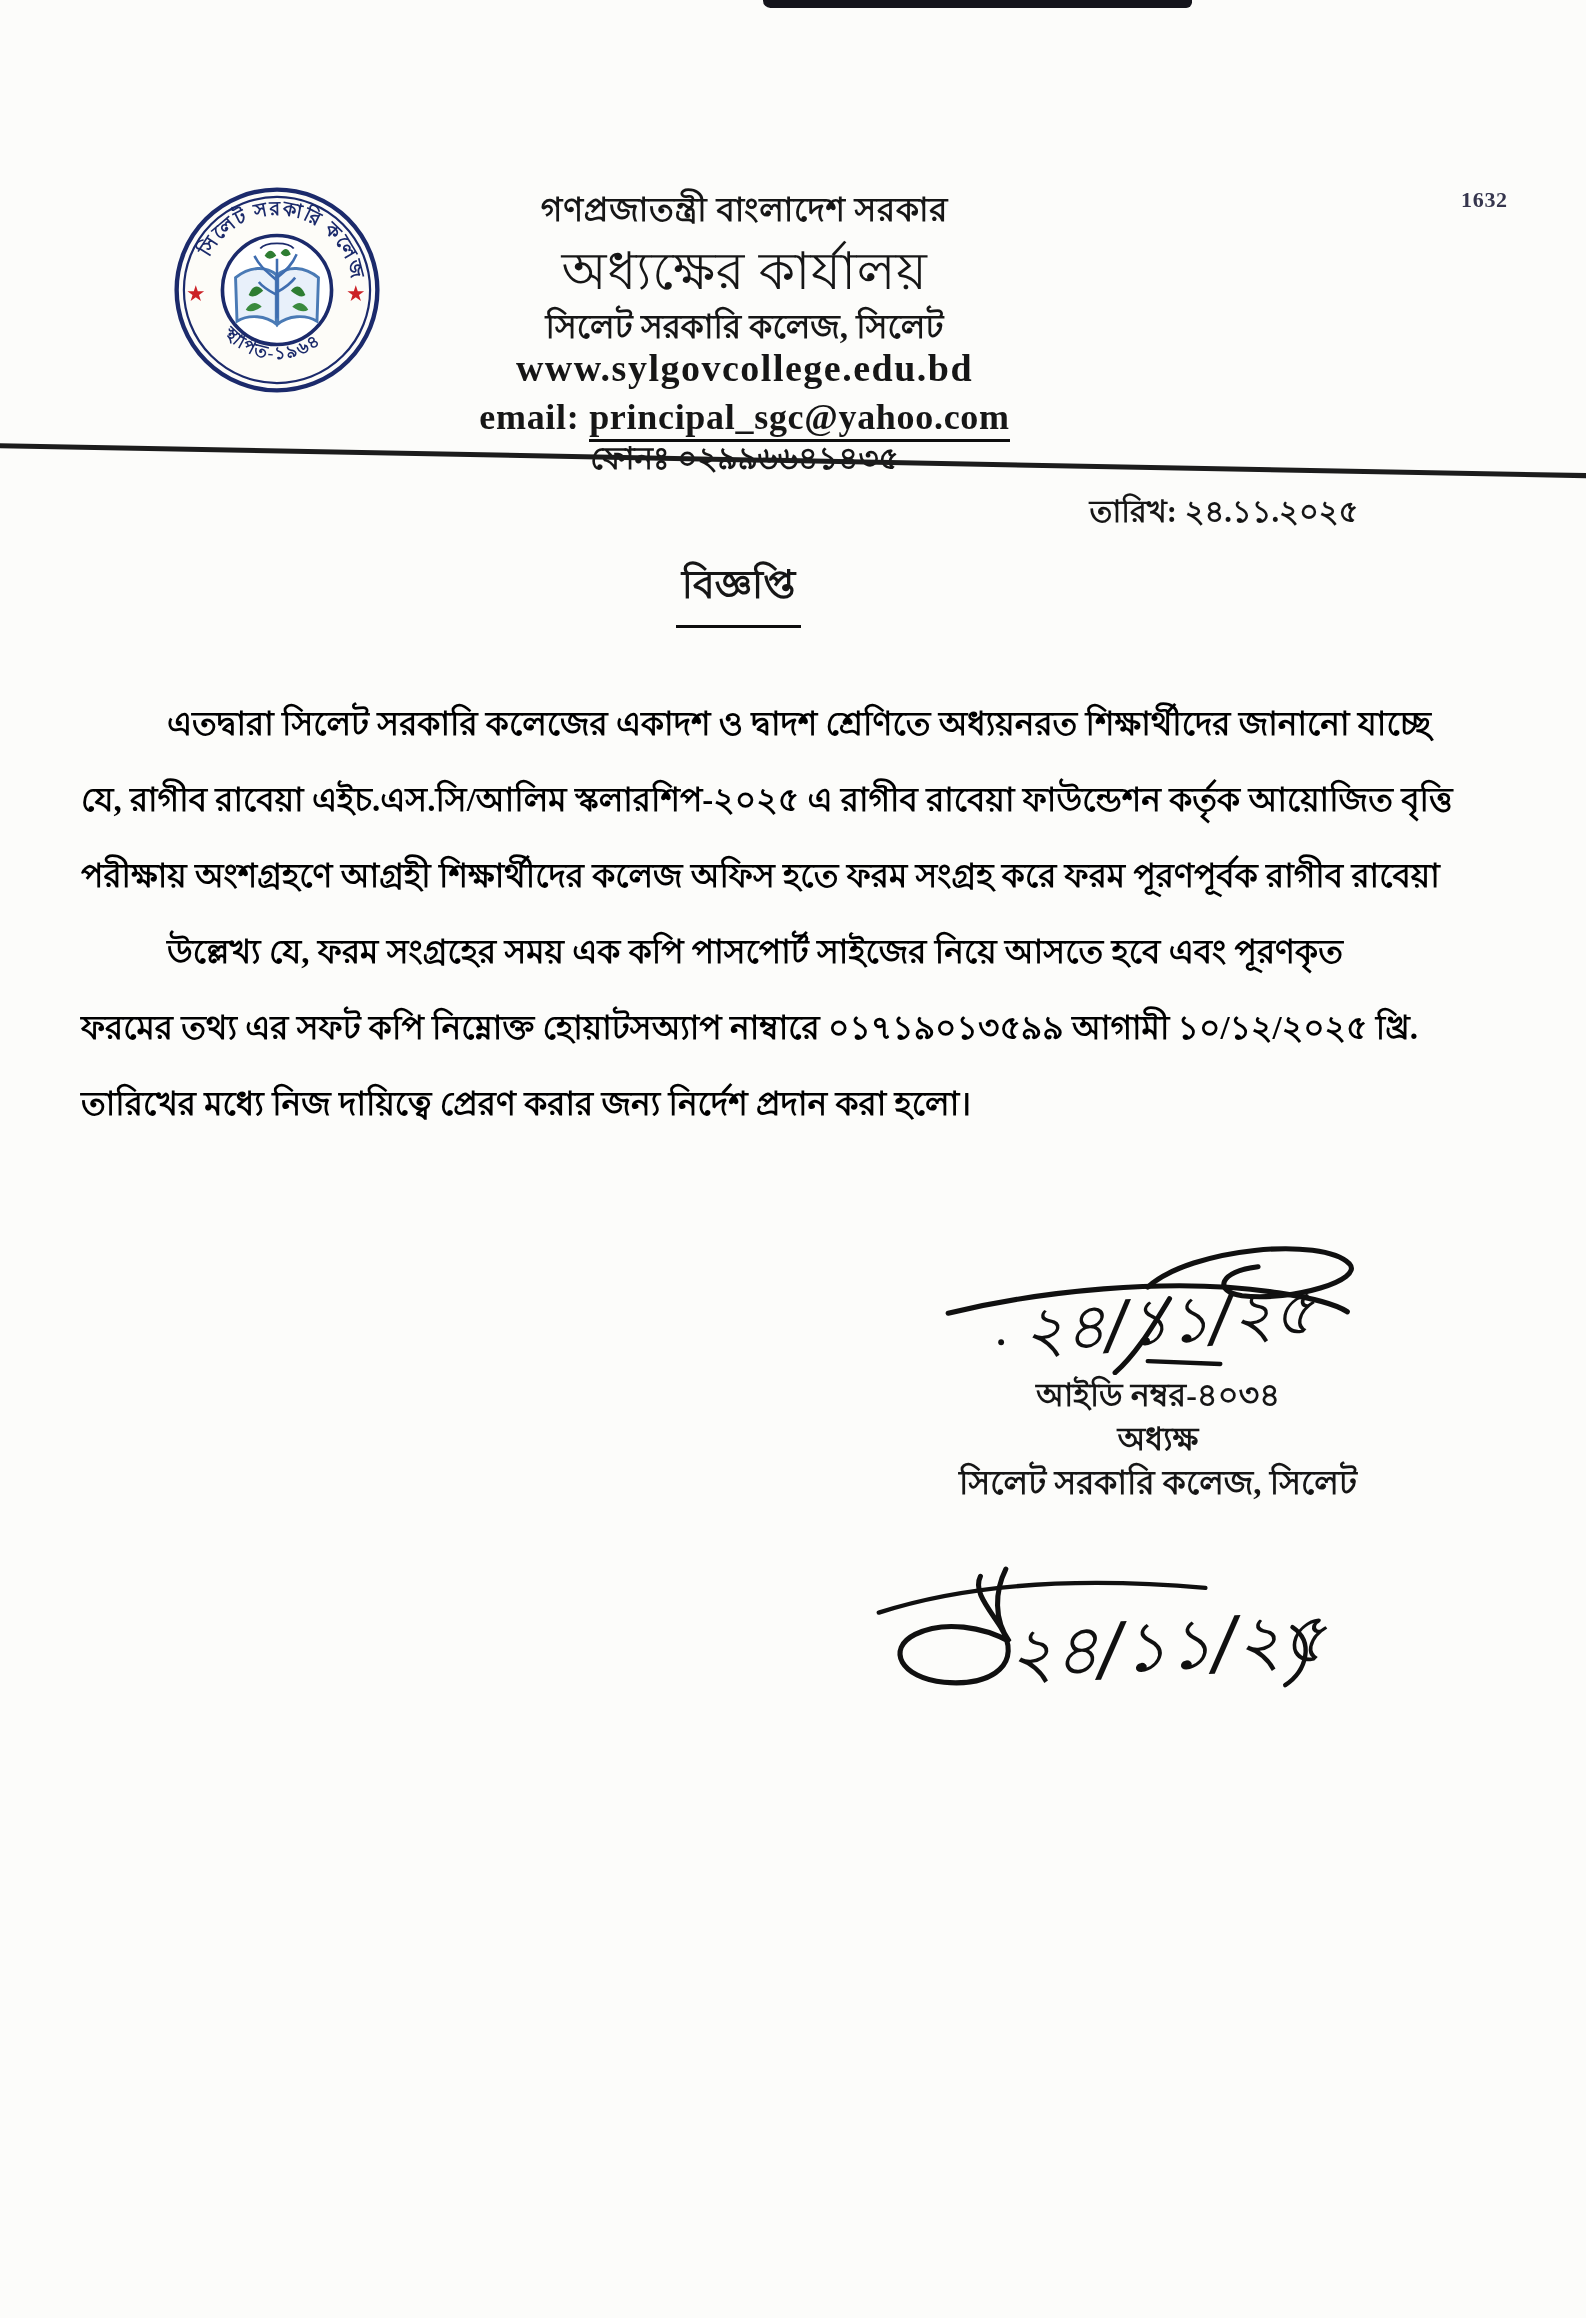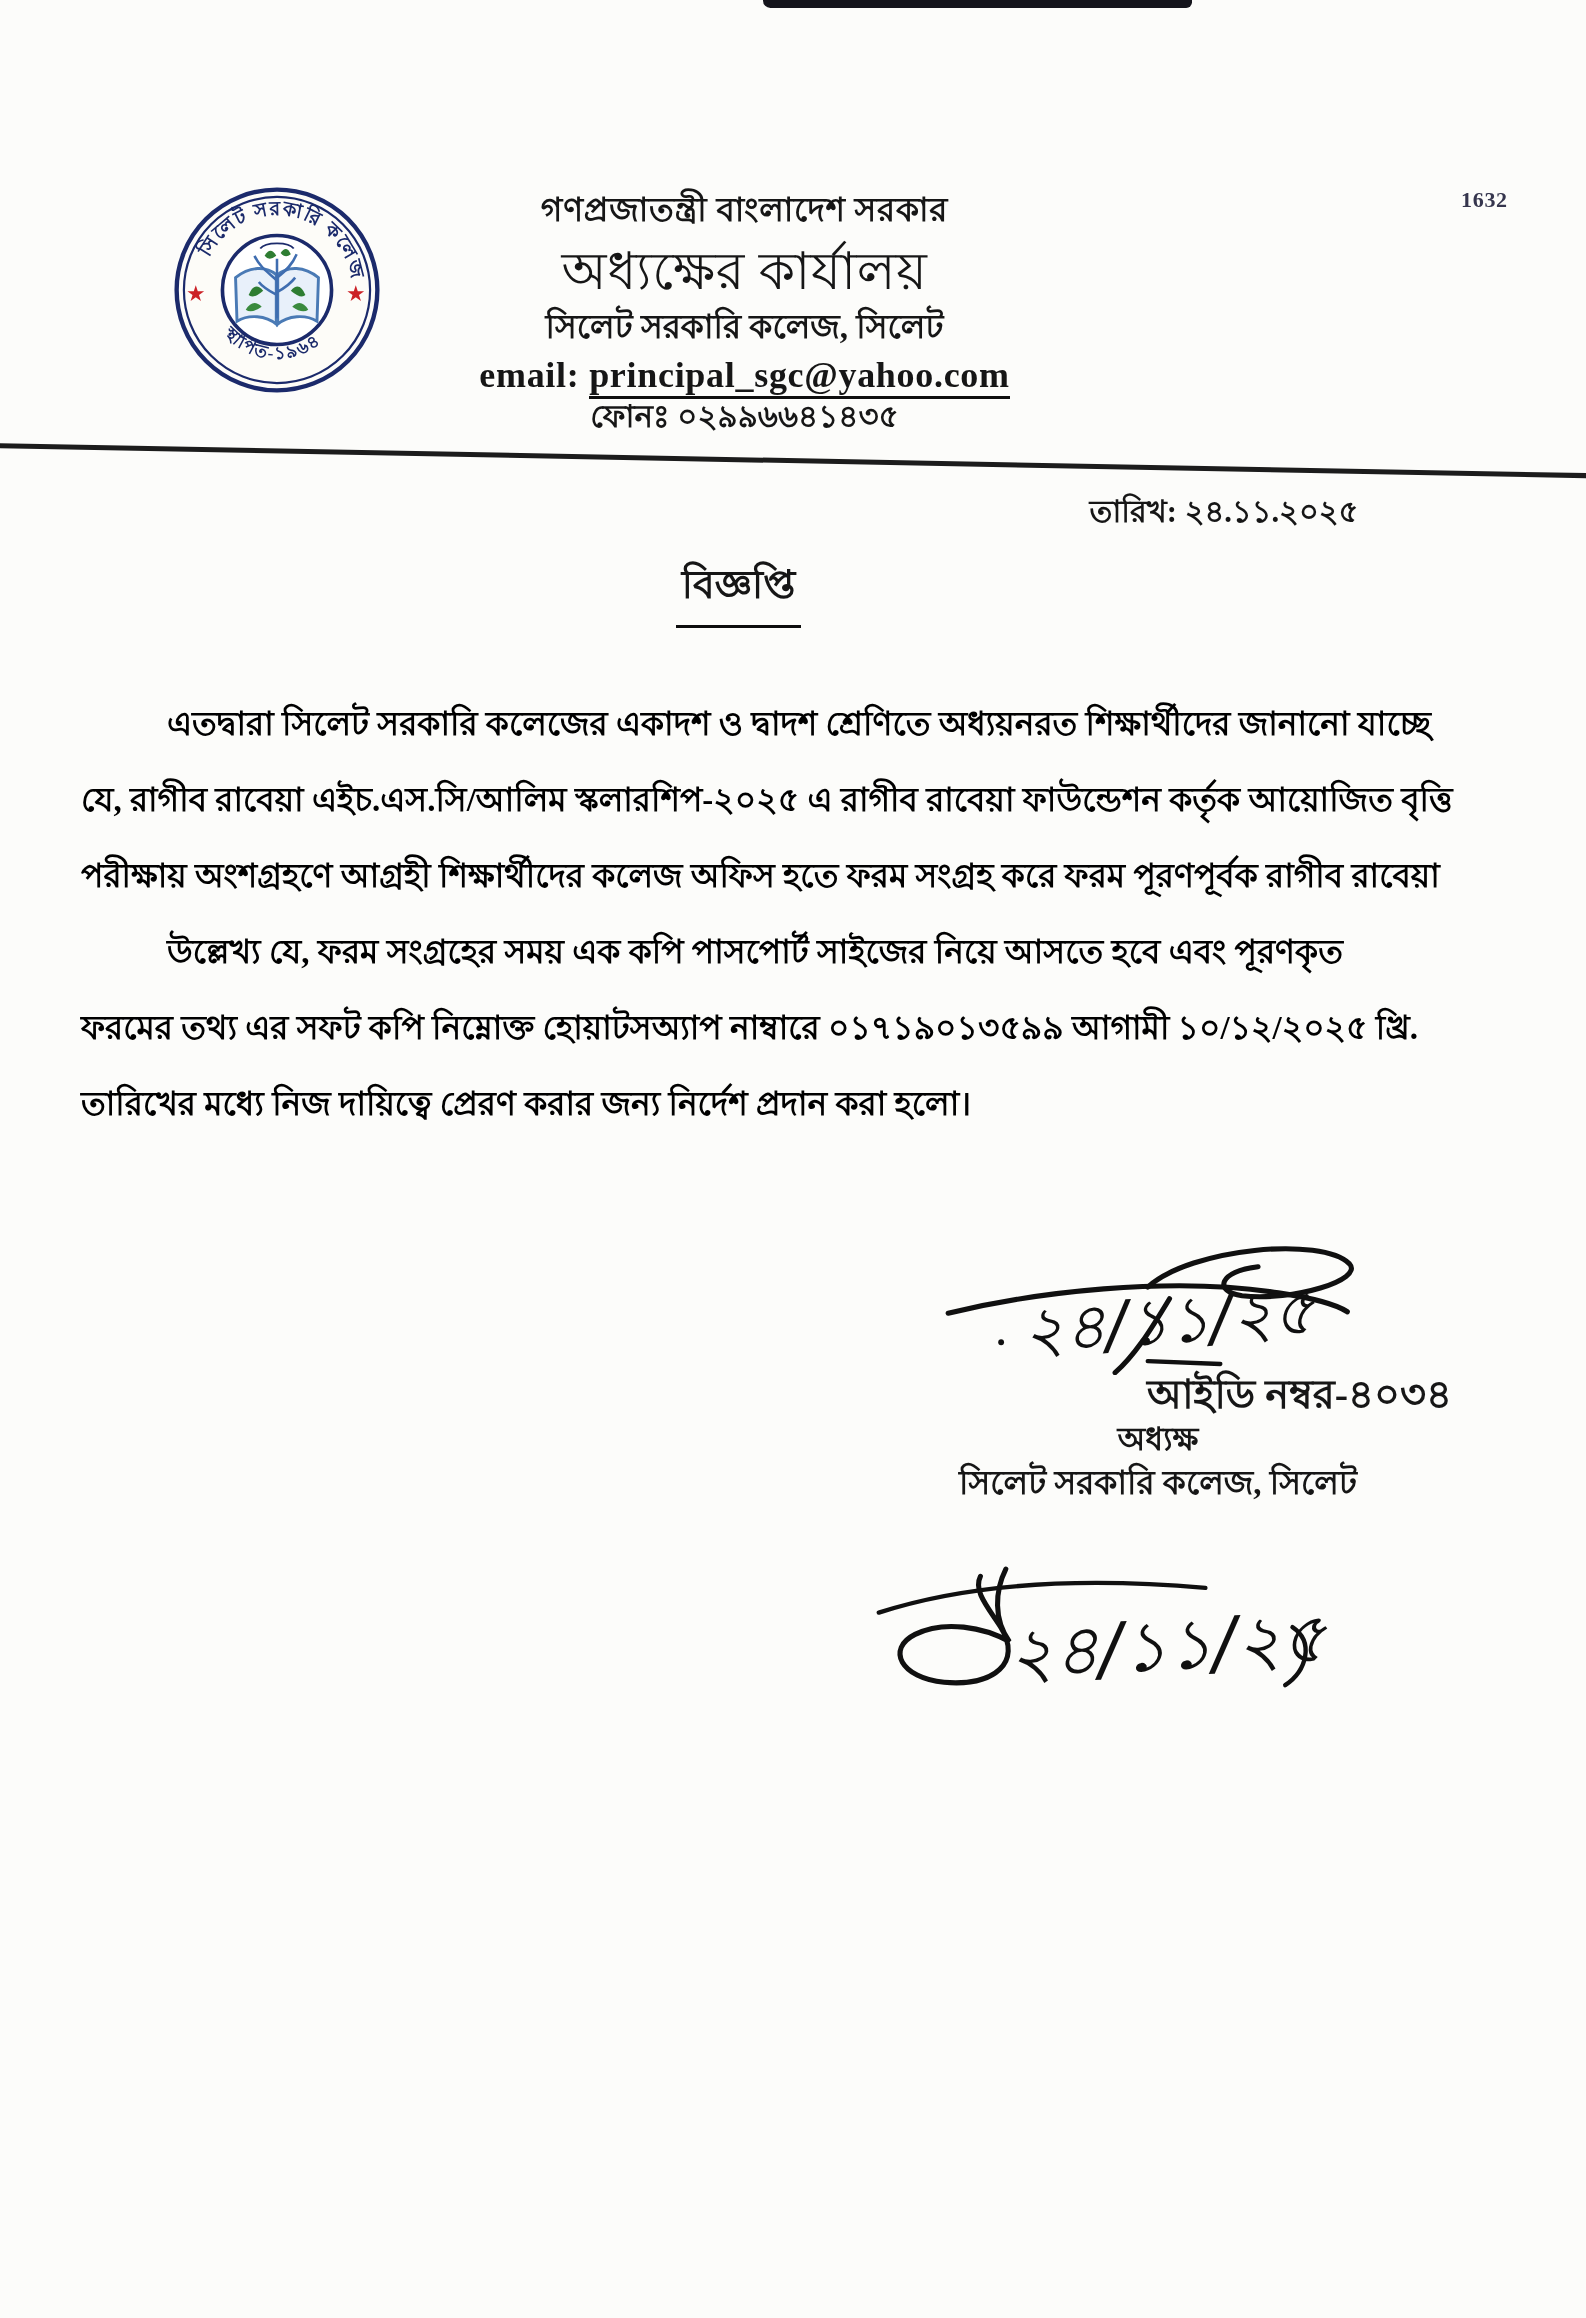--- a/index.html
+++ b/index.html
@@ -30,21 +30,21 @@
   .title-wrap{left:0;top:554px;width:1477px;text-align:center;}
   .title-wrap span{display:inline-block;font-size:39px;font-weight:700;border-bottom:3.6px solid #0d0d0d;padding:0 5.8px 5.8px 5.8px;}
   
   .body-text{left:81px;top:686px;width:1380px;font-size:33px;font-weight:600;color:#000000;}
   .body-text .line{height:76px;line-height:76px;white-space:nowrap;}
   .indent{padding-left:86px;}
   
   .sig1{left:930px;top:1226px;width:450px;height:149px;}
   .sig-name-block{left:864px;top:1373px;width:588px;text-align:center;font-weight:700;}
   .sig-name-block .nm{font-size:33px;line-height:44px;}
-  .sig-name-block .idl{font-size:40px;line-height:44px;text-align:right;}
+  .sig-name-block .idl{font-size:32px;line-height:44px;}
   .sig-name-block .dsg{font-size:32px;line-height:44px;}
   .sig-name-block .clg{font-size:33px;line-height:45px;}
   .sig2{left:828px;top:1540px;width:508px;height:167px;}
   .hand{font-family:"DejaVu Sans",sans-serif;font-style:italic;}
 </style>
 </head>
 <body>
 
 <div class="abs edge-artifact"></div>
 
@@ -78,20 +78,21 @@
     <path d="M 126,96 q 8,-14 16,0 q -10,8 -16,0 Z" fill="#2e7d32"></path>
     <path d="M 148,92 q 8,-12 14,2 q -8,6 -14,-2 Z" fill="#2e7d32"></path>
     <path d="M 120,86 a 24,10 0 0 1 46,0" fill="none" stroke="#1b2a6b" stroke-width="2.5"></path>
   </g>
 </svg>
 
 <div class="abs header-col">
   <div class="h-gov">গণপ্রজাতন্ত্রী বাংলাদেশ সরকার</div>
   <div class="h-office">অধ্যক্ষের কার্যালয়</div>
   <div class="h-college">সিলেট সরকারি কলেজ, সিলেট</div>
+  <div class="h-web">www.sylgovcollege.edu.bd</div>
   <div class="h-email"><span>email:</span> <span class="u">principal_sgc@yahoo.com</span></div>
   <div class="h-phone">ফোনঃ ০২৯৯৬৬৪১৪৩৫</div>
 </div>
 
 <div class="abs divider"></div>
 
 <div class="abs date-line">তারিখ: ২৪.১১.২০২৫</div>
 
 <div class="abs title-wrap">
   <span>বিজ্ঞপ্তি</span>

